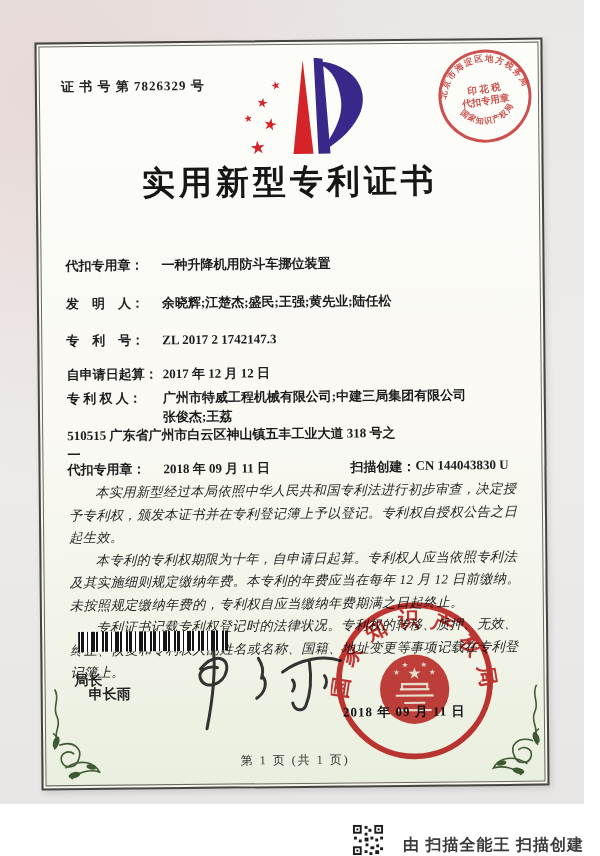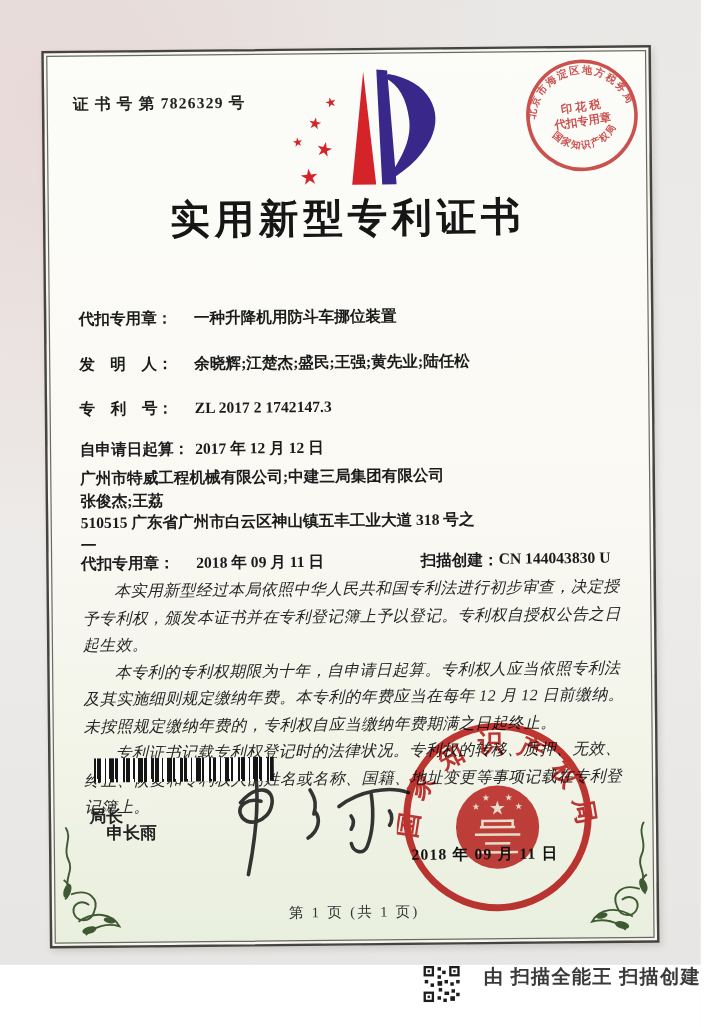--- a/index.html
+++ b/index.html
@@ -41,21 +41,21 @@
   .signer-name  { position:absolute; left:46px; top:642px; font-size:14px; font-weight:bold; color:#222; }
   .signature { position:absolute; left:128px; top:598px; width:185px; height:95px; }
   .official-seal { position:absolute; left:288px; top:556px; width:168px; height:168px; opacity:.9; mix-blend-mode:multiply; }
   .seal-date { position:absolute; left:300px; top:662px; font-size:13px; font-weight:bold; letter-spacing:1px; color:#111; }
   .page-footer { position:absolute; left:0; right:0; top:710px; text-align:center; font-size:12px; color:#333; letter-spacing:2px; }
   .ornament { position:absolute; width:72px; height:95px; }
   .ornament.bl { left:4px; bottom:4px; }
   .ornament.br { right:2px; bottom:4px; transform:scaleX(-1); }
 
   .bottom-strip { position:absolute; left:0; top:804px; width:600px; height:52px; background:#ffffff;
-    display:flex; align-items:flex-start; justify-content:flex-end; gap:19px; padding-right:16px;
+    display:flex; align-items:flex-end; justify-content:flex-end; gap:19px; padding-right:16px;
     font-family:"Liberation Sans", sans-serif; }
   .scanner-note { font-size:16px; font-weight:bold; color:#3a3a3a; letter-spacing:1px; }
   .qr { width:32px; height:32px; }
 </style>
 </head>
 <body>
 
 <div class="photo">
   <div class="paper">
 
@@ -104,20 +104,21 @@
       <span class="lbl">专　利　号：</span>
       <span class="val">ZL 2017 2 1742147.3</span>
     </div>
 
     <div class="row row-filing">
       <span class="lbl">自申请日起算：</span>
       <span class="val">2017 年 12 月 12 日</span>
     </div>
 
     <div class="row row-patentee">
+      <span class="lbl">专 利 权 人：</span>
       <span class="val">
         <span class="vline">广州市特威工程机械有限公司;中建三局集团有限公司</span>
         <span class="vline">张俊杰;王荔</span>
       </span>
     </div>
 
     <div class="row row-address">
       <span class="val">
         <span class="vline">510515 广东省广州市白云区神山镇五丰工业大道 318 号之</span>
         <span class="vline">一</span>

